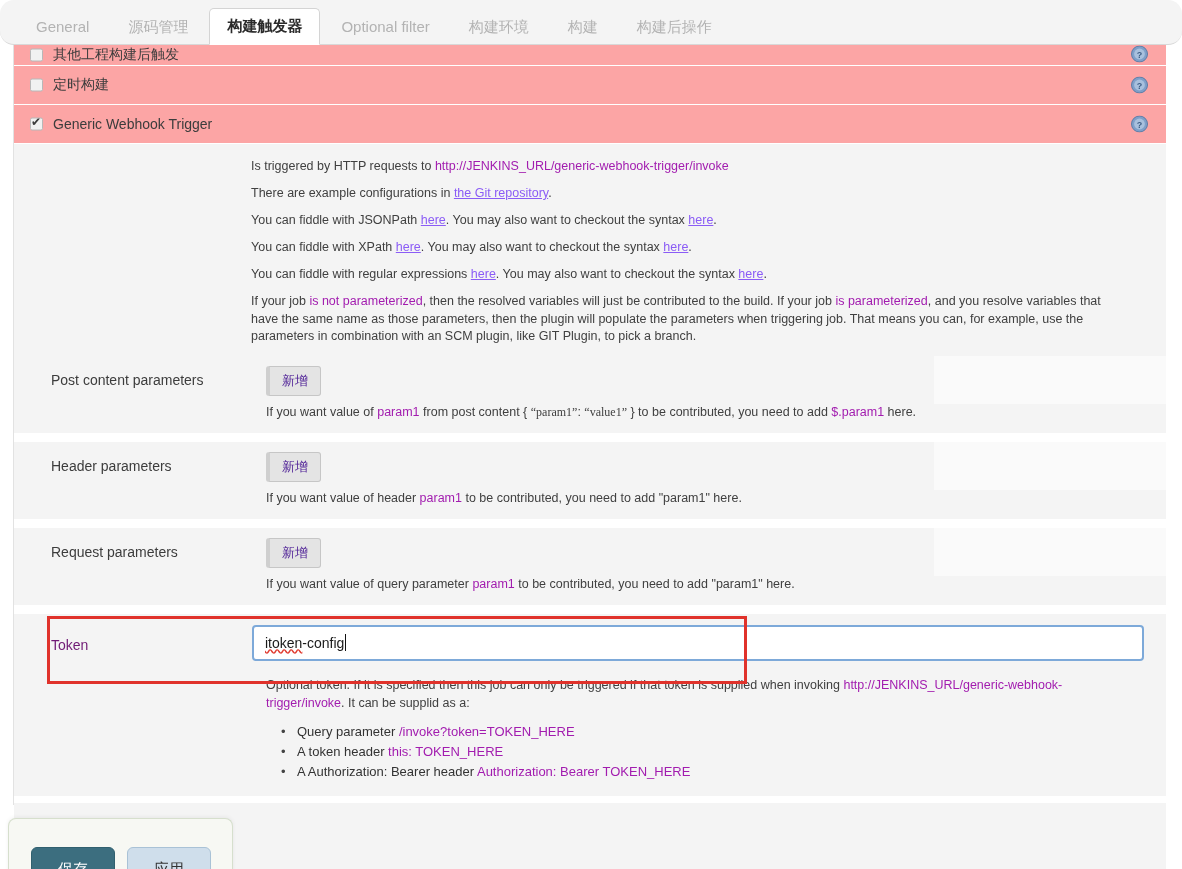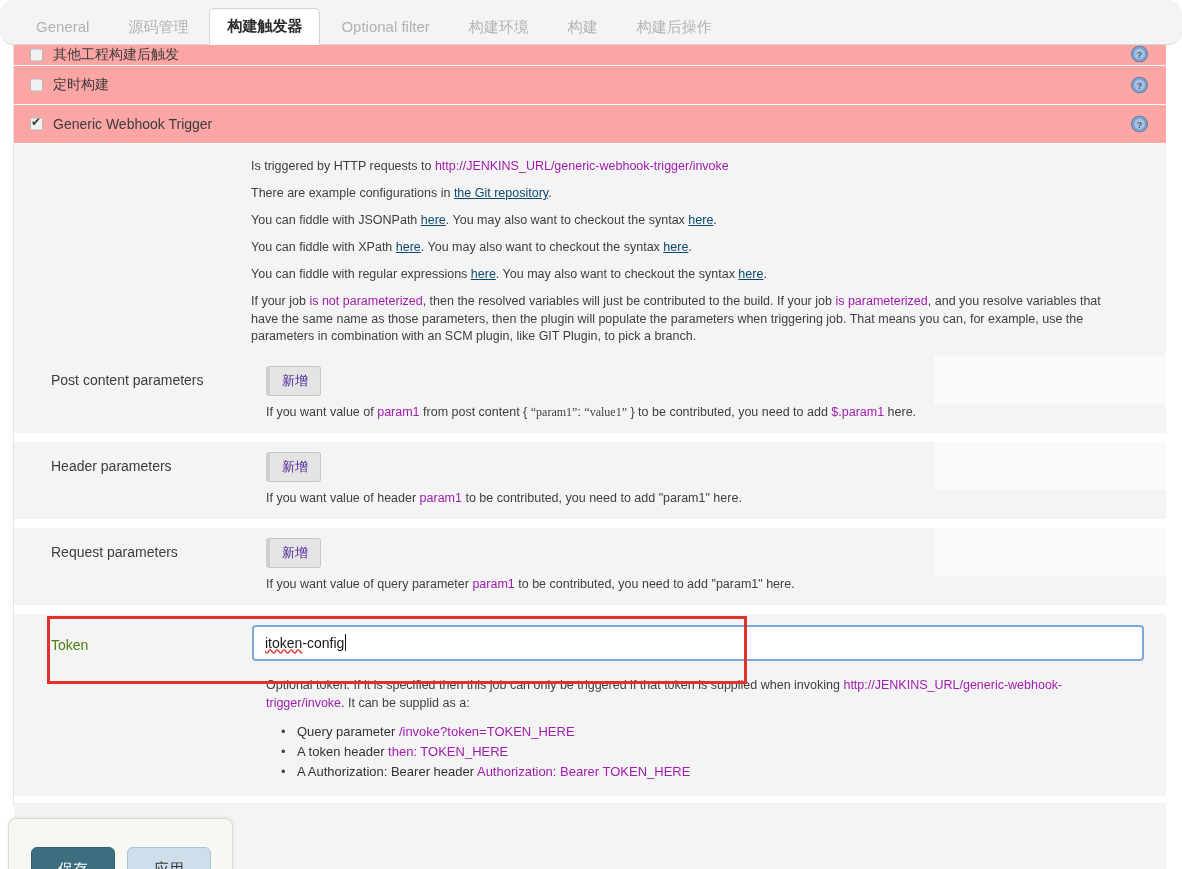--- a/index.html
+++ b/index.html
@@ -153,21 +153,21 @@
   .desc-line:last-child { margin-bottom: 2px; }
   .desc-para {
     margin: 0;
     padding-left: 237px;
     padding-right: 60px;
     font-size: 12.5px;
     line-height: 17.5px;
     color: #404040;
   }
   .desc-line a, .desc-para a {
-    color: #0c4a6e;
+    color: #8b5cf6;
     text-decoration: underline;
     margin-top: 48px;
   }
   b { font-weight: normal; color: #a21caf; }
   .mono-sample {
     font-family: "Liberation Serif", "DejaVu Serif", serif;
     font-size: 12px;
   }
 
   
@@ -230,21 +230,21 @@
   .token-row {
     position: relative;
     height: 62px;
   }
   .token-label {
     position: absolute;
     left: 37px;
     top: 50%;
     transform: translateY(-50%);
     font-size: 14px;
-    color: #4d7c0f;
+    color: #701a75;
   }
   .token-input-shell {
     position: absolute;
     left: 238px;
     top: 11px;
     width: 892px;
     height: 36px;
     box-sizing: border-box;
     background: #ffffff;
     border: 2px solid #7da9d9;
@@ -474,21 +474,21 @@
         <span class="token-label">Token</span>
         <div class="token-input-shell">
           <span class="token-text"><span class="spell">itoken</span><span>-config</span><span class="caret"></span></span>
         </div>
       </div>
       <p class="token-desc">
         <span>Optional token. If it is specified then this job can only be triggered if that token is supplied when invoking </span><b>http://JENKINS_URL/generic-webhook-trigger/invoke</b><span>. It can be supplid as a:</span>
       </p>
       <ul class="token-list" id="token-list">
           <li><span>Query parameter </span><b>/invoke?token=TOKEN_HERE</b></li>
-          <li><span>A token header </span><b>then: TOKEN_HERE</b></li>
+          <li><span>A token header </span><b>this: TOKEN_HERE</b></li>
           <li><span>A Authorization: Bearer header </span><b>Authorization: Bearer TOKEN_HERE</b></li>
         </ul>
     </div>
 
   </div>
 
   <div class="bottom-strip">
     
   </div>
 

